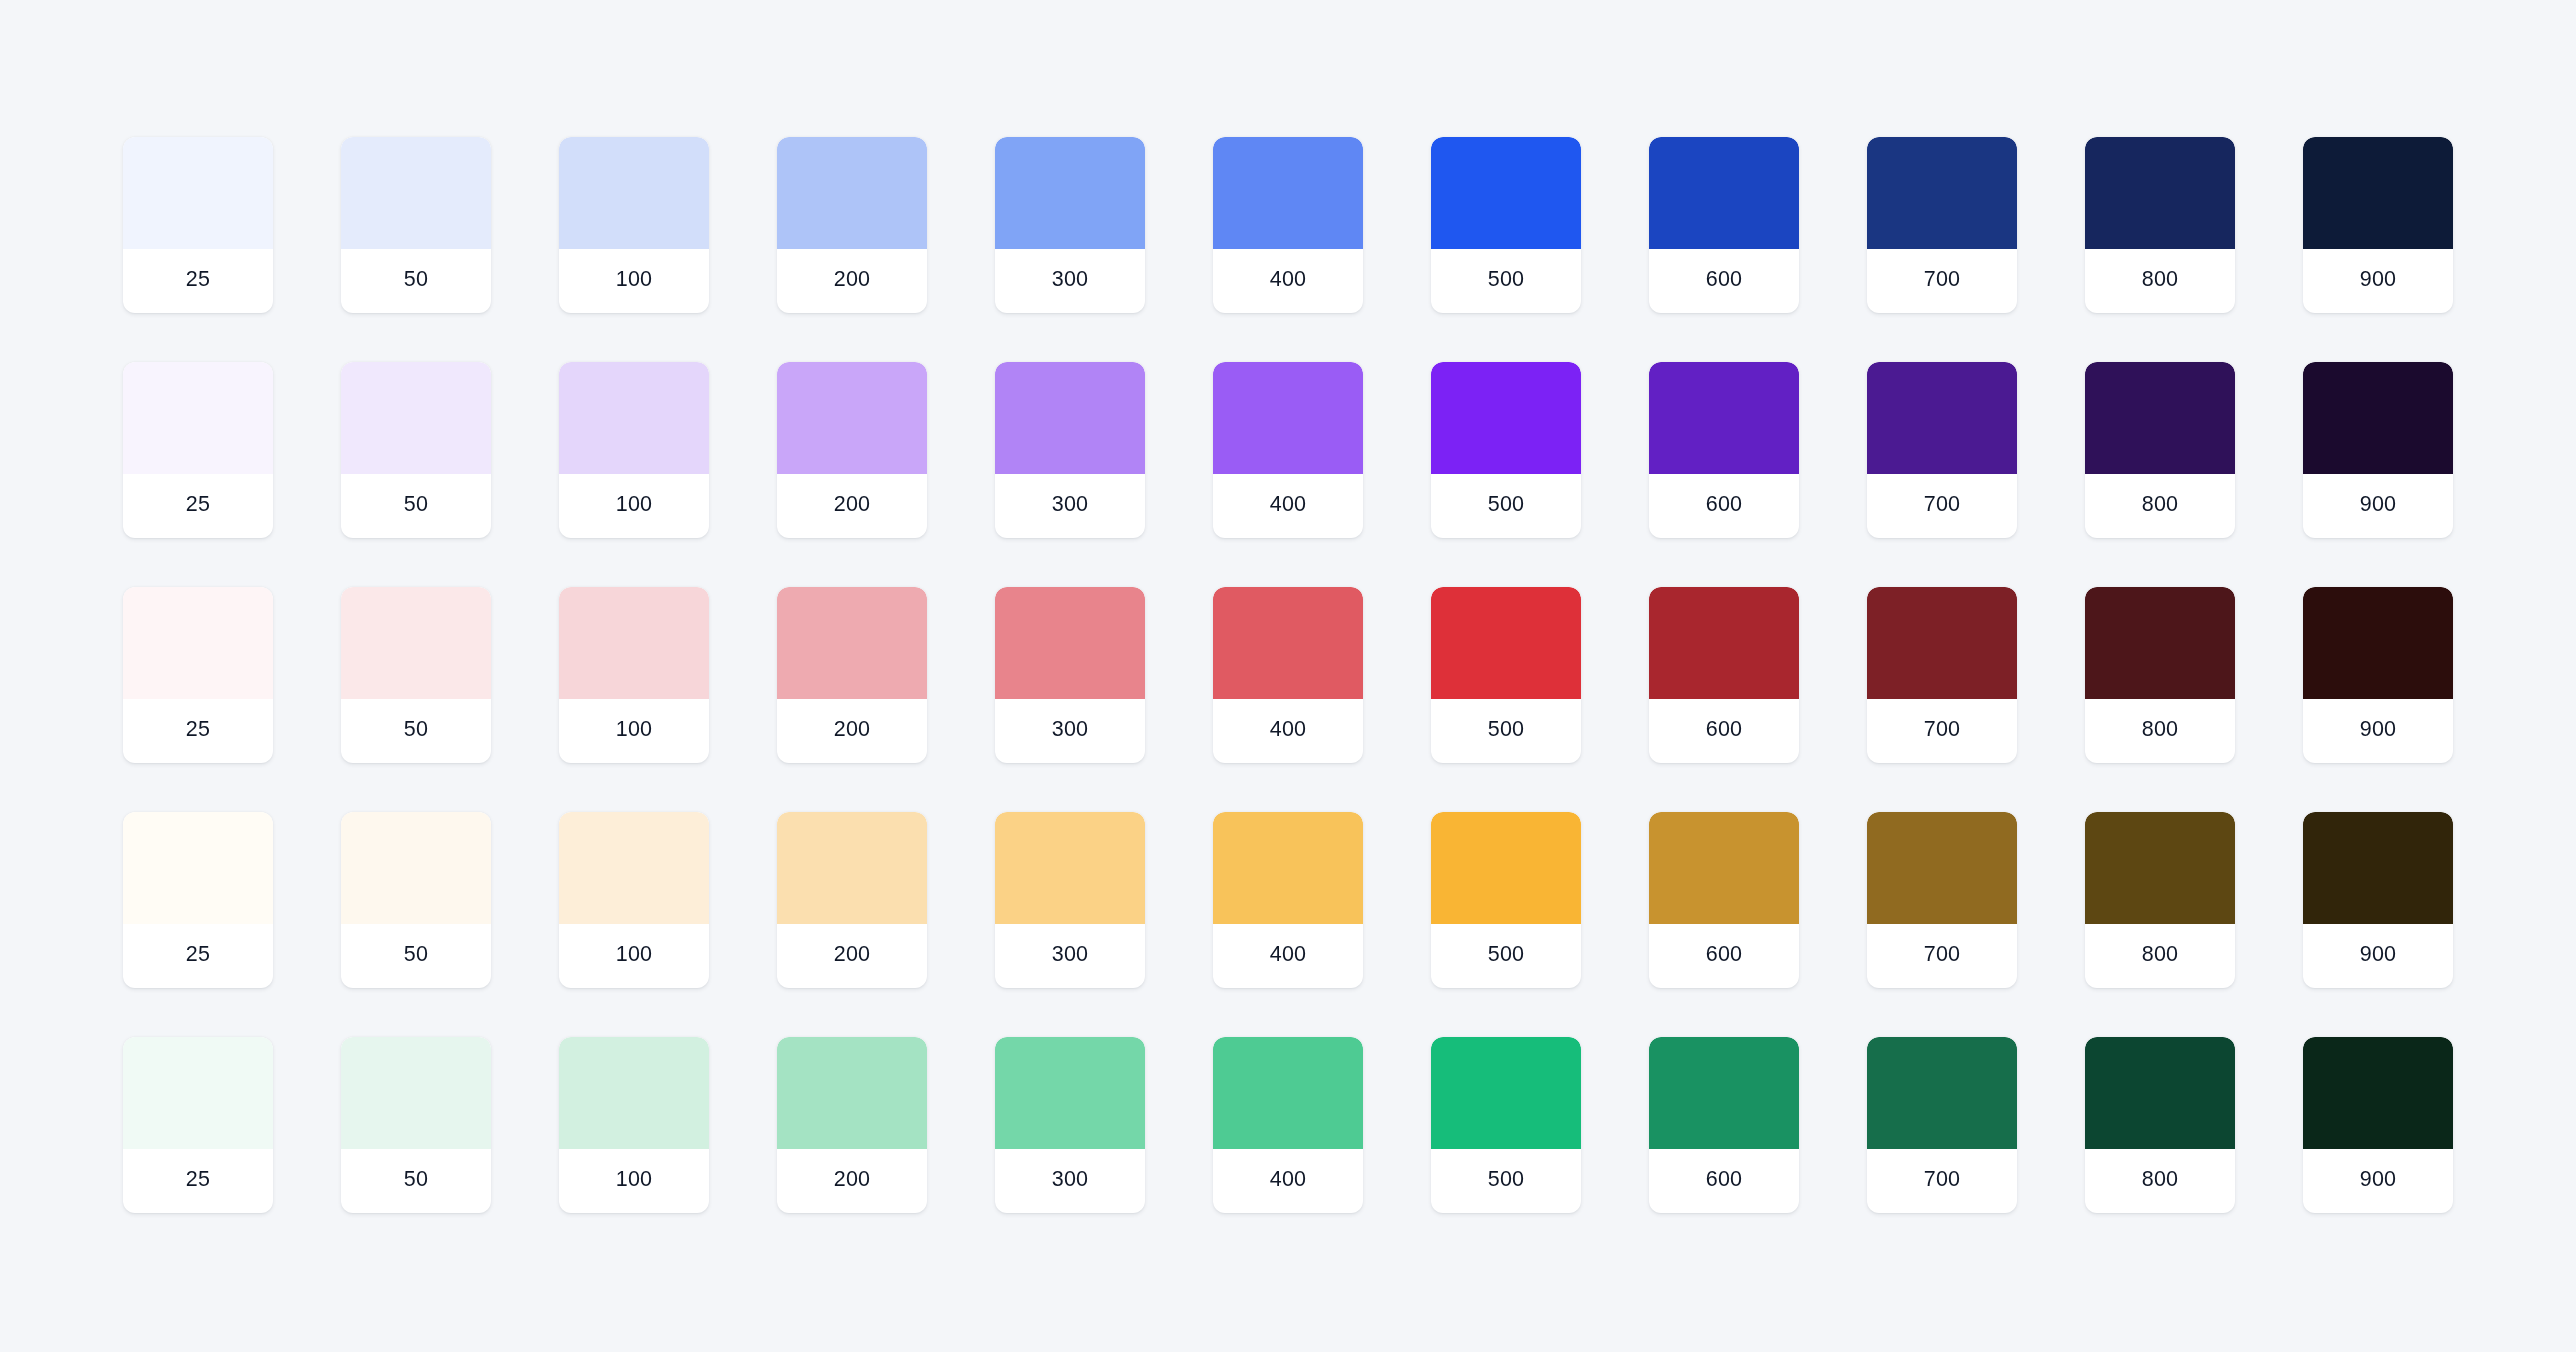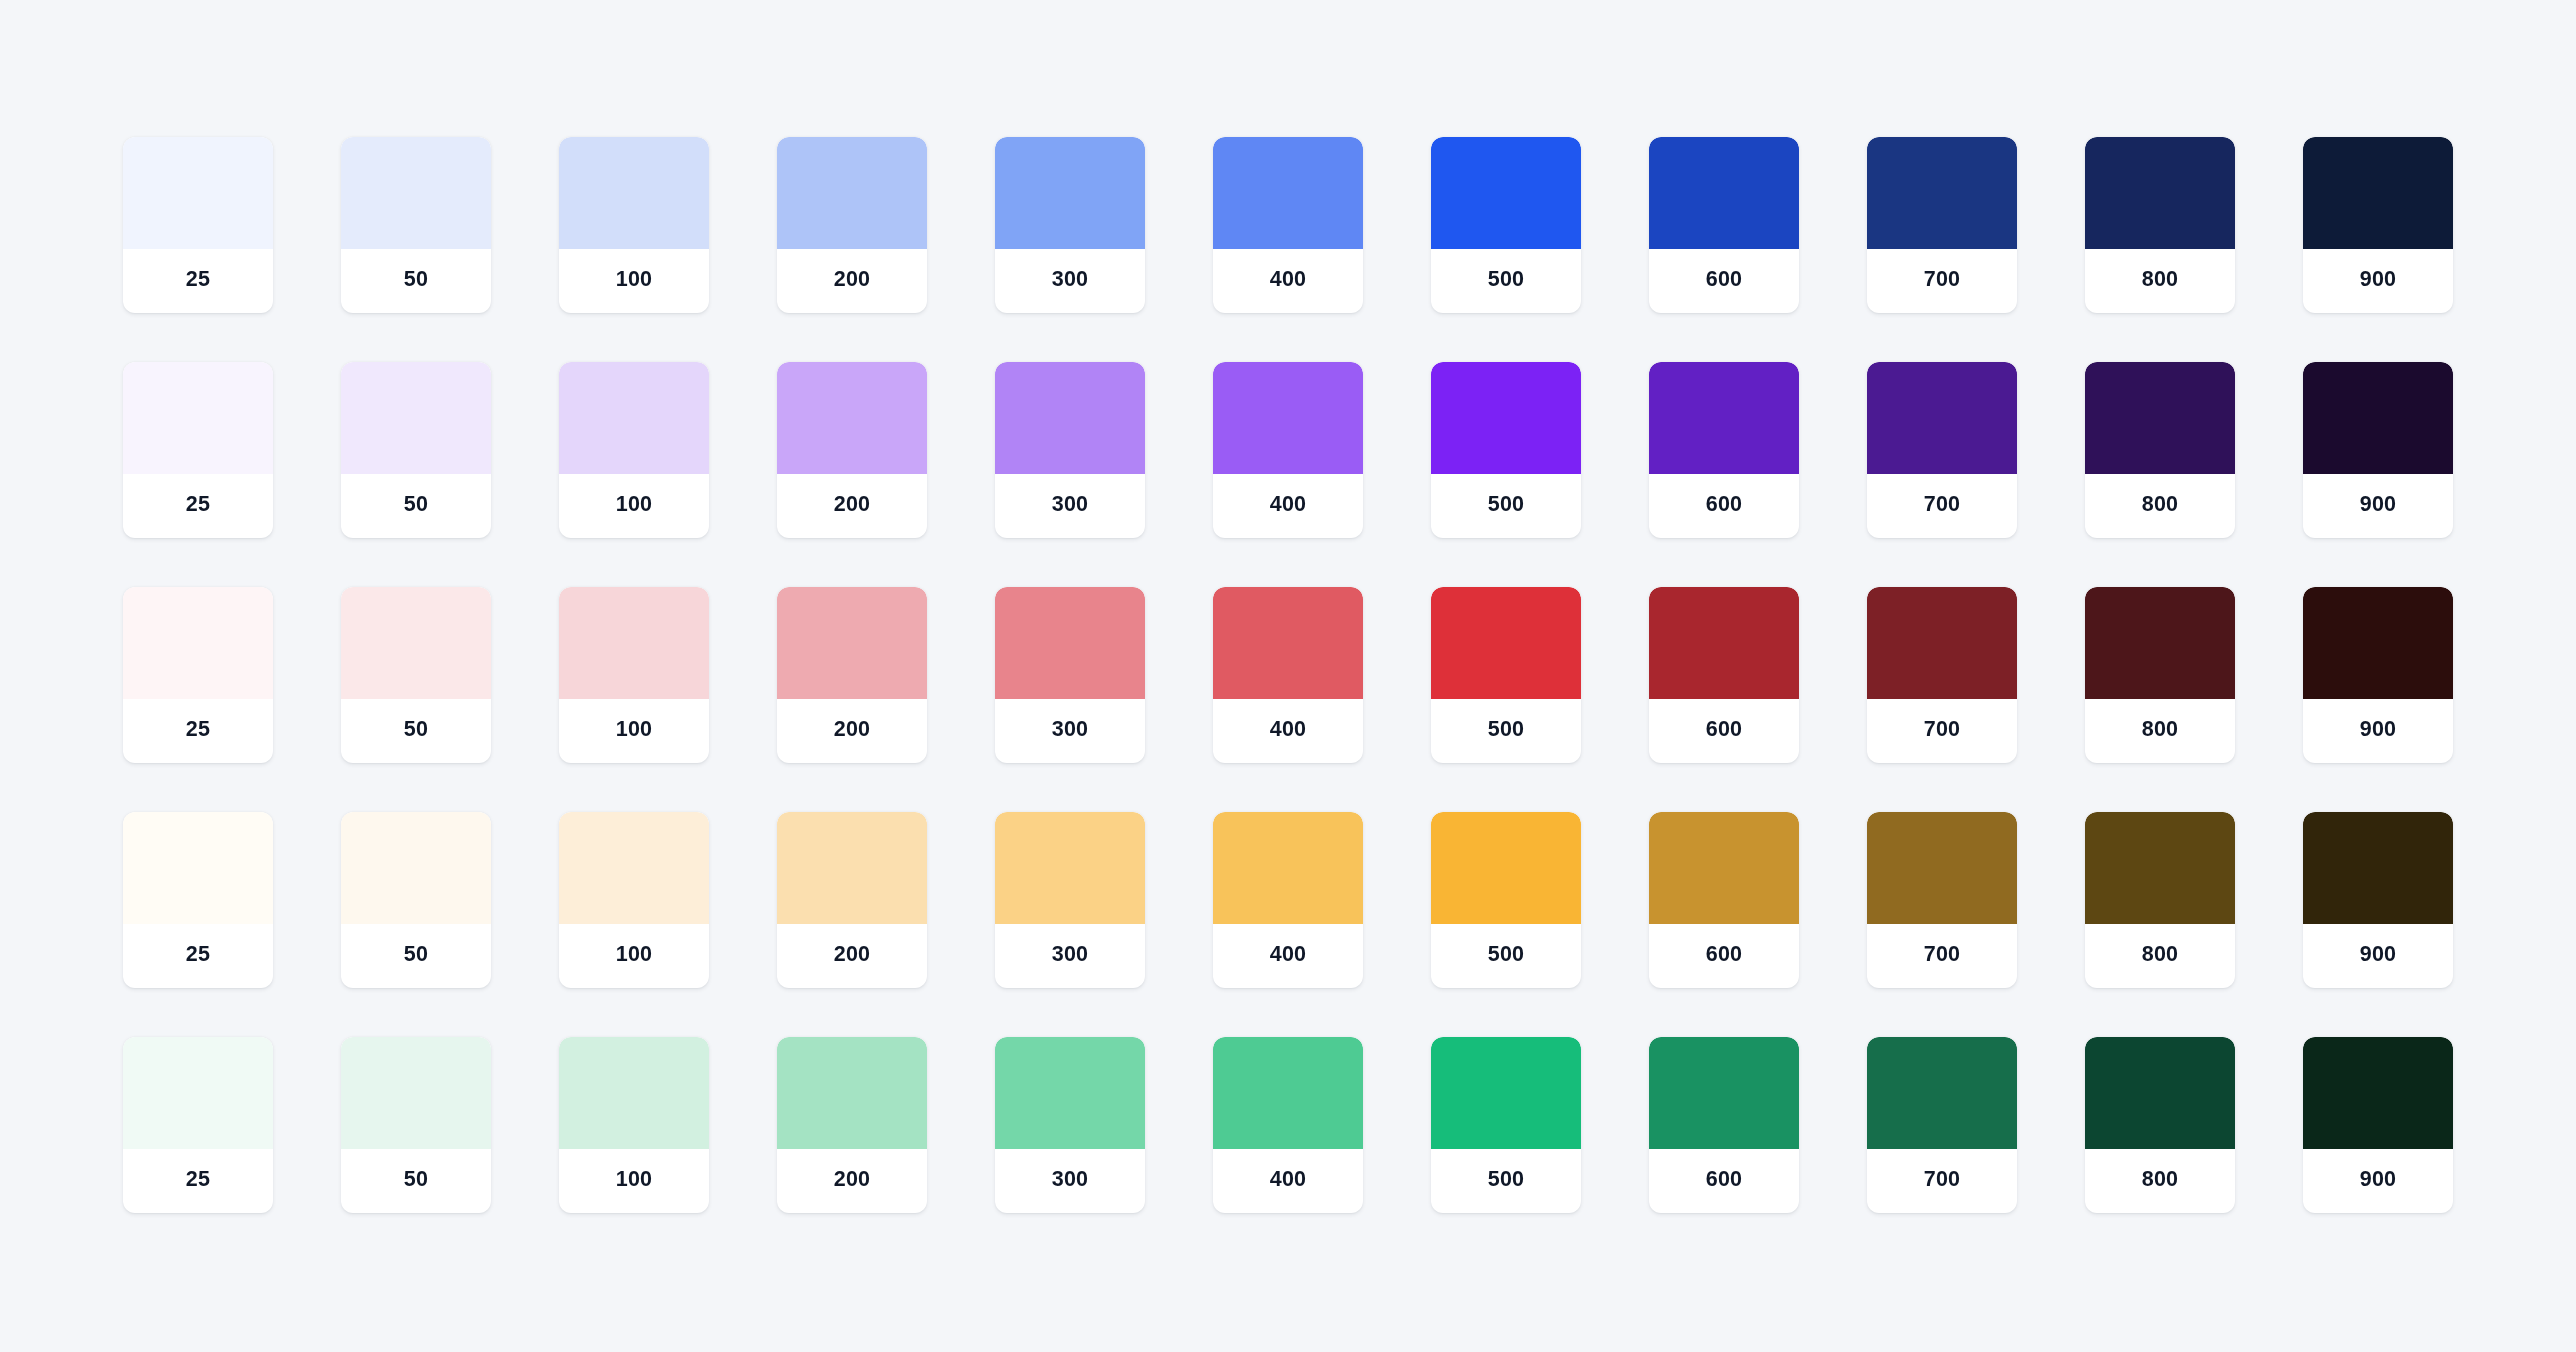--- a/index.html
+++ b/index.html
@@ -49,21 +49,21 @@
     border-radius: 12px 12px 0 0;
     flex: 0 0 auto;
   }
 
   .swatch-label {
     flex: 1 1 auto;
     display: flex;
     align-items: center;
     justify-content: center;
     font-size: 21.5px;
-    font-weight: 700;
+    font-weight: 400;
     color: #101828;
     letter-spacing: 0.2px;
     line-height: 1;
     padding-bottom: 3.4px;
   }
 </style>
 </head>
 <body style="background: rgb(244, 246, 249);">
 
 <div id="palette-root">

